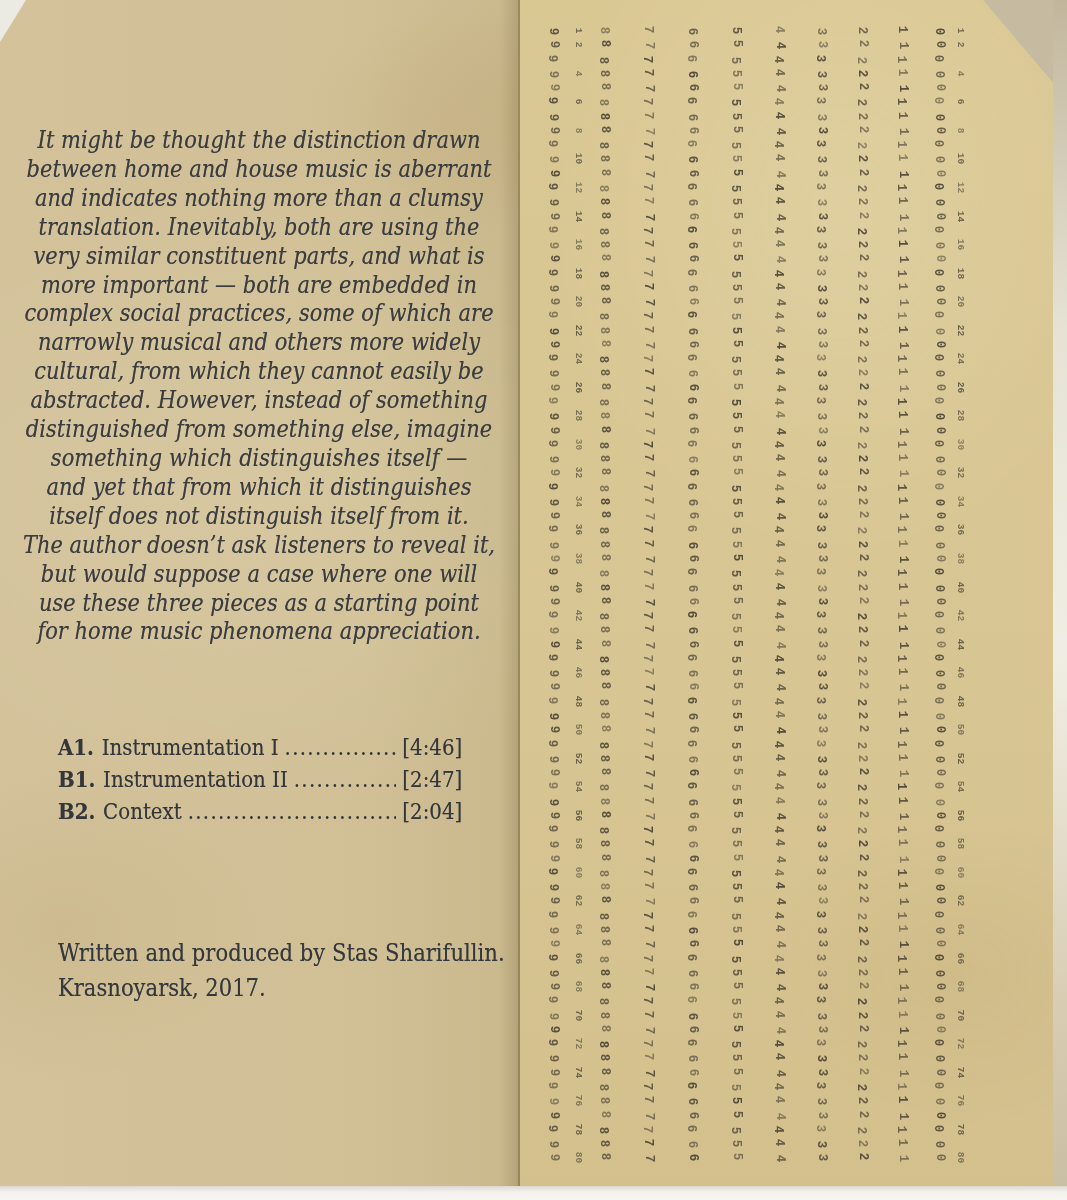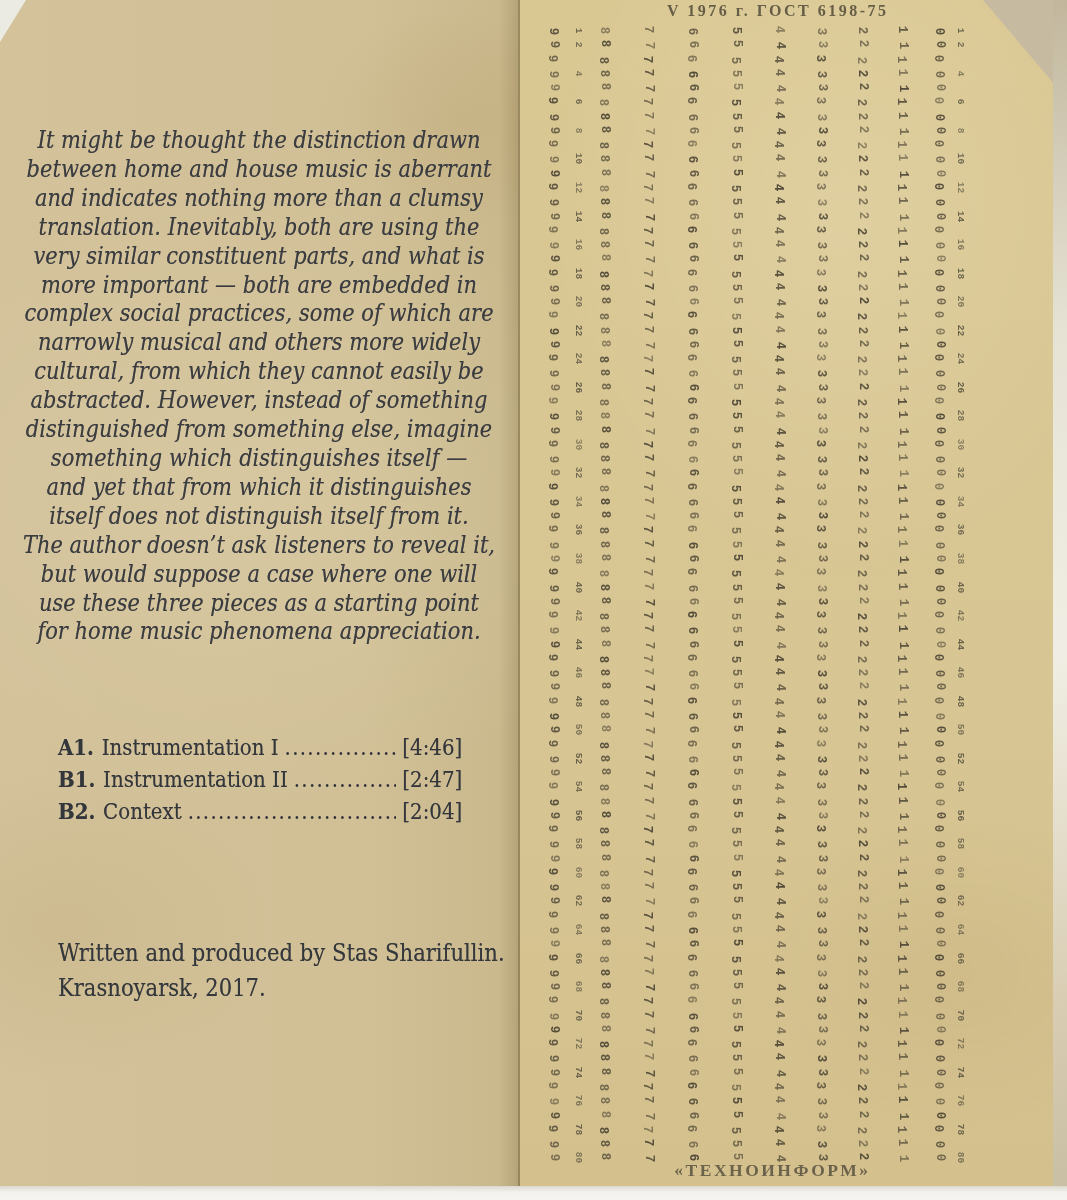--- a/index.html
+++ b/index.html
@@ -113,21 +113,20 @@
           <span class="track-time">[2:04]</span>
         </div>
       </div>
     <div class="credits">
         <div>Written and produced by Stas Sharifullin.</div>
         <div>Krasnoyarsk, 2017.</div>
       </div>
   </div>
 
   <div class="punchcard">
-    <div class="pc-header">V 1976 г. ГОСТ 6198-75</div>
     <div class="pc-grid">
         <span class="pc-digit" style="left: 23px; top: 25px; opacity: 0.86;">9</span>
         <span class="pc-digit" style="left: 74px; top: 24px; opacity: 0.57;">8</span>
         <span class="pc-digit" style="left: 118px; top: 23px; opacity: 0.66;">7</span>
         <span class="pc-digit" style="left: 162px; top: 25px; opacity: 0.75;">6</span>
         <span class="pc-digit" style="left: 206px; top: 24px; opacity: 0.84;">5</span>
         <span class="pc-digit" style="left: 249px; top: 23px; opacity: 0.55;">4</span>
         <span class="pc-digit" style="left: 291px; top: 25px; opacity: 0.64;">3</span>
         <span class="pc-digit" style="left: 332px; top: 24px; opacity: 0.73;">2</span>
         <span class="pc-digit" style="left: 372px; top: 23px; opacity: 0.82;">1</span>
@@ -998,18 +997,17 @@
         <span class="pc-digit" style="left: 163px; top: 1151.33px; opacity: 0.92;">6</span>
         <span class="pc-digit" style="left: 207px; top: 1150.33px; opacity: 0.63;">5</span>
         <span class="pc-digit" style="left: 250px; top: 1152.33px; opacity: 0.72;">4</span>
         <span class="pc-digit" style="left: 292px; top: 1151.33px; opacity: 0.81;">3</span>
         <span class="pc-digit" style="left: 333px; top: 1150.33px; opacity: 0.9;">2</span>
         <span class="pc-digit" style="left: 373px; top: 1152.33px; opacity: 0.61;">1</span>
         <span class="pc-digit" style="left: 410px; top: 1151.33px; opacity: 0.7;">0</span>
         <span class="pc-label" style="left: 48px; top: 1152.33px; opacity: 0.7;">80</span>
         <span class="pc-label" style="left: 430px; top: 1152.33px; opacity: 0.7;">80</span>
       </div>
-    <div class="pc-footer">«ТЕХНОИНФОРМ»</div>
   </div>
 
   <div class="right-strip"></div>
   <div class="bottom-strip"></div>
 </div>
 
 </body></html>

